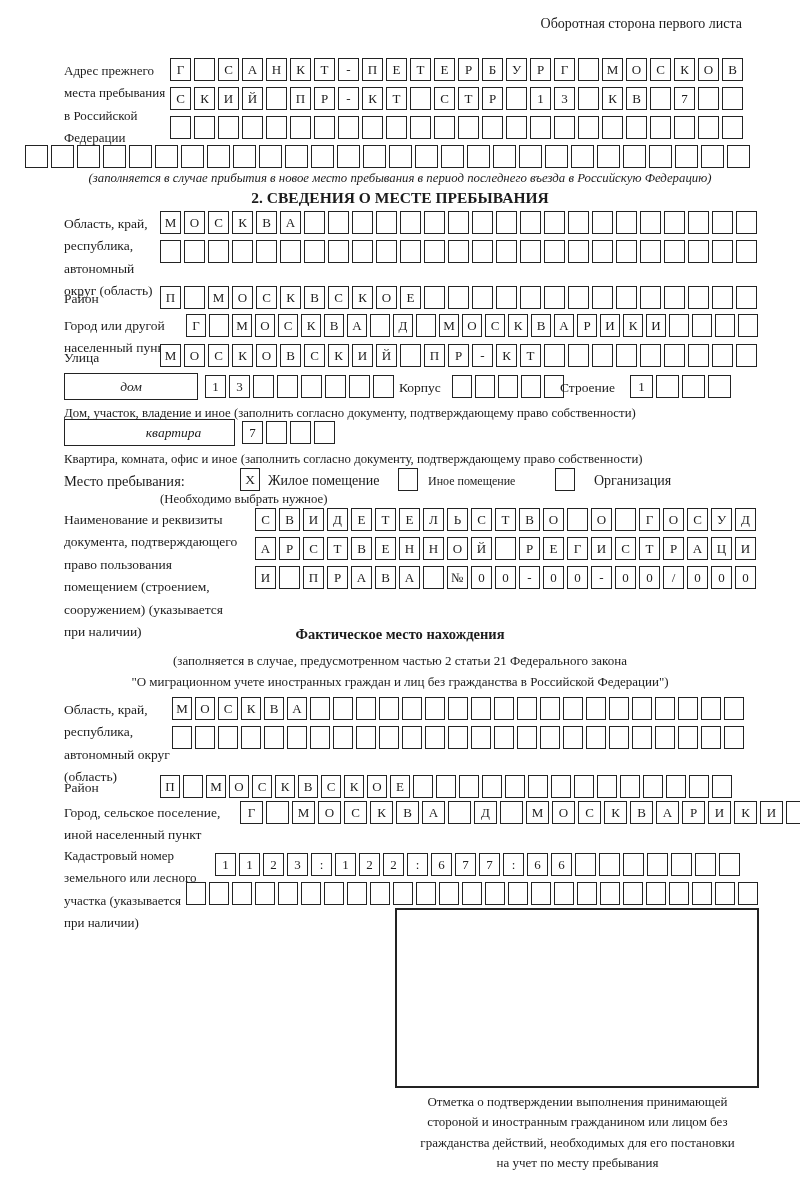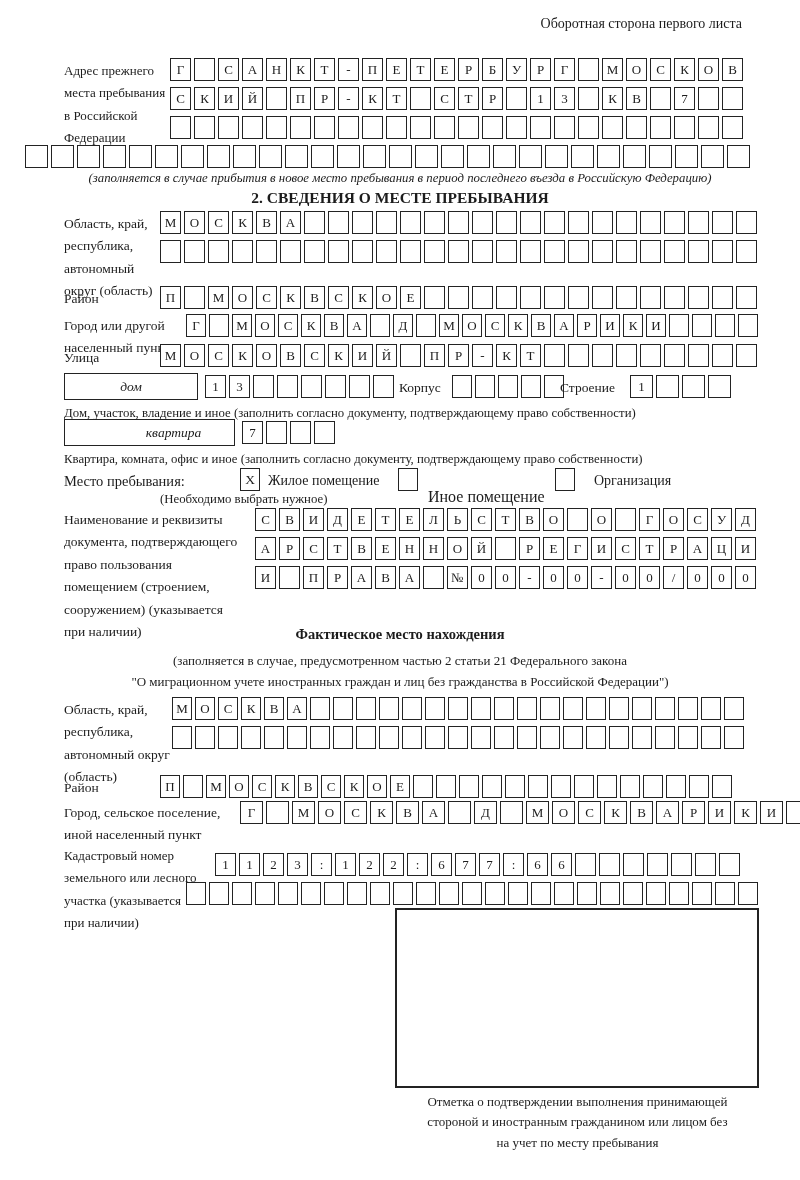--- a/index.html
+++ b/index.html
@@ -336,21 +336,21 @@
       <div class="cell"></div>
       <div class="cell"></div>
       <div class="cell"></div>
     </div>
   <div class="caption" style="left:64px;top:452px;">Квартира, комната, офис и иное (заполнить согласно документу, подтверждающему право собственности)</div>
 
   <div class="lbl" style="left:64px;top:470px;font-size:14.5px;">Место пребывания:</div>
   <div class="cb" style="left:240px;top:468px;">X</div>
   <div class="lbl" style="left:268px;top:470px;font-size:14px;">Жилое помещение</div>
   <div class="cb" style="left:398px;top:468px;"></div>
-  <div class="lbl" style="left:428px;top:486px;font-size:16px;">Иное помещение</div>
+  <div class="lbl" style="left:428px;top:470px;font-size:12px;">Иное помещение</div>
   <div class="cb" style="left:555px;top:468px;"></div>
   <div class="lbl" style="left:594px;top:470px;font-size:14px;">Организация</div>
   <div class="abs" style="left:160px;top:492px;width:360px;text-align:left;font-size:12.8px;">(Необходимо выбрать нужное)</div>
 
   <div class="lbl" style="left:64px;top:509px;">
     <div>Наименование и реквизиты</div>
     <div>документа, подтверждающего</div>
     <div>право пользования</div>
     <div>помещением (строением,</div>
     <div>сооружением) (указывается</div>
@@ -604,16 +604,17 @@
       <div class="cell"></div>
       <div class="cell"></div>
       <div class="cell"></div>
       <div class="cell"></div>
     </div>
 
   <div class="bigbox" style="left:395px;top:908px;width:360px;height:176px;"></div>
   <div class="abs" style="left:385px;top:1092px;width:385px;text-align:center;font-size:13px;line-height:20.4px;">
     <div>Отметка о подтверждении выполнения принимающей</div>
     <div>стороной и иностранным гражданином или лицом без</div>
+    <div>гражданства действий, необходимых для его постановки</div>
     <div>на учет по месту пребывания</div>
   </div>
 
 </div>
 
 </body></html>

